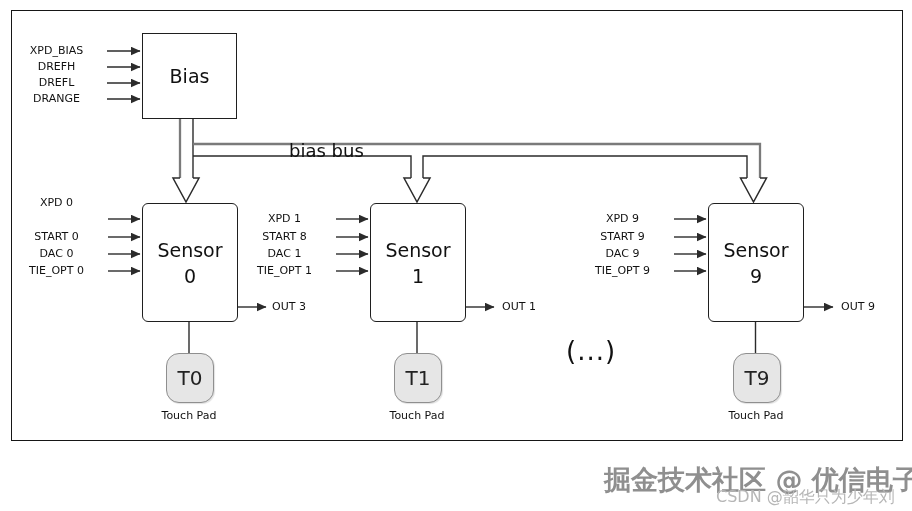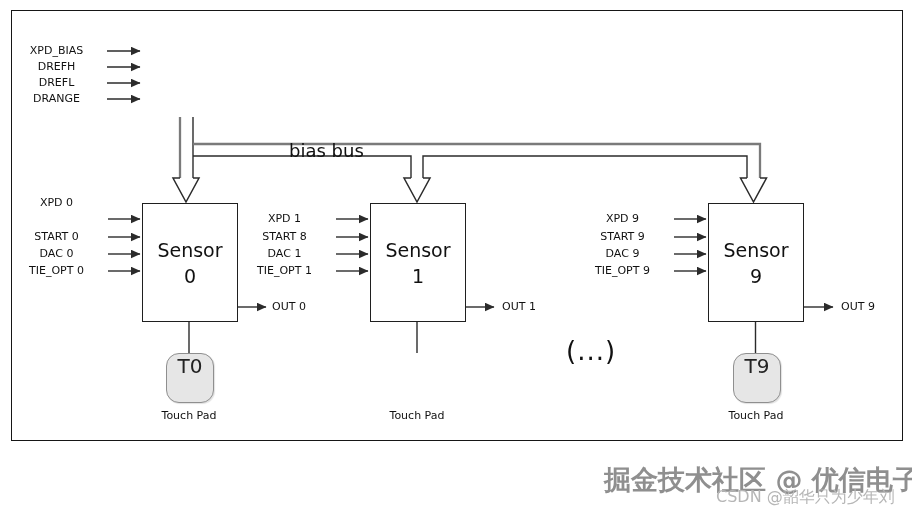--- a/index.html
+++ b/index.html
@@ -23,32 +23,32 @@
   .wires{position:absolute;left:0;top:0;width:912px;height:511px;}
   .w{stroke:var(--line);stroke-width:1.4;fill:none;}
   .wb{stroke:var(--bus);stroke-width:2.3;fill:none;}
   .ah{fill:#ffffff;stroke:var(--line);stroke-width:1.5;}
   .mk{fill:var(--line);}
   .block{
     position:absolute;border:1.6px solid #1f1f1f;background:#fff;
     display:flex;align-items:center;justify-content:center;text-align:center;
   }
   .bias{left:142px;top:33px;width:93px;height:84px;font-size:19px;}
-  .sensor{top:203px;width:94px;height:117px;font-size:19px;line-height:26px;flex-direction:column;}
+  .sensor{top:203px;width:94px;height:117px;font-size:19px;line-height:26px;flex-direction:column;border-radius:6px;}
   .sensor-0{left:142px;} .sensor-1{left:370px;} .sensor-9{left:708px;}
   .sig{position:absolute;font-size:11px;line-height:14px;width:95px;text-align:center;white-space:nowrap;}
   .col-bias .sig,.col-s0 .sig{left:9px;}
   .col-s1 .sig{left:237px;}
   .col-s9 .sig{left:575px;}
   .out{position:absolute;top:300px;font-size:11px;line-height:14px;white-space:nowrap;}
   .out-0{left:272px;} .out-1{left:502px;} .out-9{left:841px;}
   .pad{
     position:absolute;top:353px;width:46px;height:48px;
     background:var(--pad-fill);border:1.5px solid var(--pad-border);border-radius:13px;
-    display:flex;align-items:flex-start;justify-content:center;font-size:20px;color:#222;
+    display:flex;align-items:center;justify-content:center;font-size:20px;color:#222;
     box-shadow:1px 1px 1px rgba(0,0,0,0.12);
   }
   .pad-0{left:166px;} .pad-1{left:394px;} .pad-9{left:733px;}
   .padcap{position:absolute;top:409px;width:90px;text-align:center;font-size:11px;}
   .padcap-0{left:144px;} .padcap-1{left:372px;} .padcap-9{left:711px;}
   .buslabel{position:absolute;left:289px;top:140px;font-size:18px;}
   .ellipsis{position:absolute;left:566px;top:336px;font-size:26px;letter-spacing:1px;}
   .title{
     position:absolute;left:378px;top:468px;font-size:25px;font-weight:bold;
     letter-spacing:1px;white-space:nowrap;
@@ -121,56 +121,62 @@
       <line class="w" x1="803" y1="307" x2="833" y2="307" marker-end="url(#m)"></line>
     </g>
 
     <g>
       <line class="w" x1="189" y1="321" x2="189" y2="353"></line>
       <line class="w" x1="417" y1="321" x2="417" y2="353"></line>
       <line class="w" x1="755.5" y1="321" x2="755.5" y2="353"></line>
     </g>
   </svg>
 
+  <div class="block bias">
+    <span>Bias</span>
+  </div>
   <div class="col-bias">
     <span class="sig" style="top:44px">XPD_BIAS</span>
     <span class="sig" style="top:60px">DREFH</span>
     <span class="sig" style="top:76px">DREFL</span>
     <span class="sig" style="top:92px">DRANGE</span>
   </div>
 
   <span class="buslabel">bias bus</span>
 
   <div class="block sensor sensor-0">
     <div>Sensor</div>
     <div>0</div>
   </div>
   <div class="col-s0">
     <span class="sig" style="top:196px">XPD 0</span>
     <span class="sig" style="top:230px">START 0</span>
     <span class="sig" style="top:247px">DAC 0</span>
     <span class="sig" style="top:264px">TIE_OPT 0</span>
   </div>
-  <span class="out out-0">OUT 0</span>
+  <span class="out out-0">OUT 3</span>
   <div class="pad pad-0">
     <span>T0</span>
   </div>
   <span class="padcap padcap-0">Touch Pad</span>
 
   <div class="block sensor sensor-1">
     <div>Sensor</div>
     <div>1</div>
   </div>
   <div class="col-s1">
     <span class="sig" style="top:212px">XPD 1</span>
     <span class="sig" style="top:230px">START 8</span>
     <span class="sig" style="top:247px">DAC 1</span>
     <span class="sig" style="top:264px">TIE_OPT 1</span>
   </div>
   <span class="out out-1">OUT 1</span>
+  <div class="pad pad-1">
+    <span>T1</span>
+  </div>
   <span class="padcap padcap-1">Touch Pad</span>
 
   <span class="ellipsis">(...)</span>
 
   <div class="block sensor sensor-9">
     <div>Sensor</div>
     <div>9</div>
   </div>
   <div class="col-s9">
     <span class="sig" style="top:212px">XPD 9</span>

